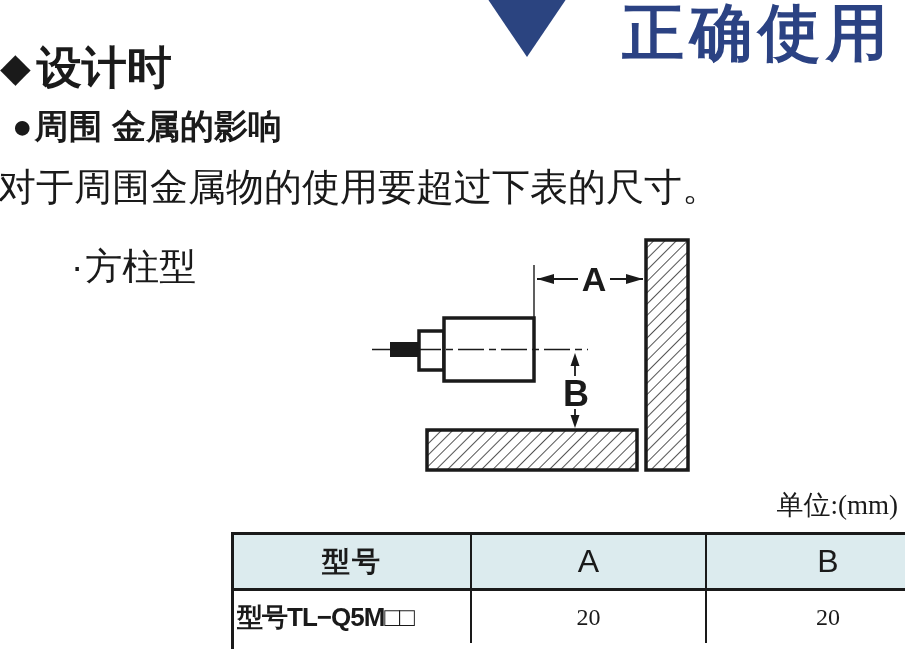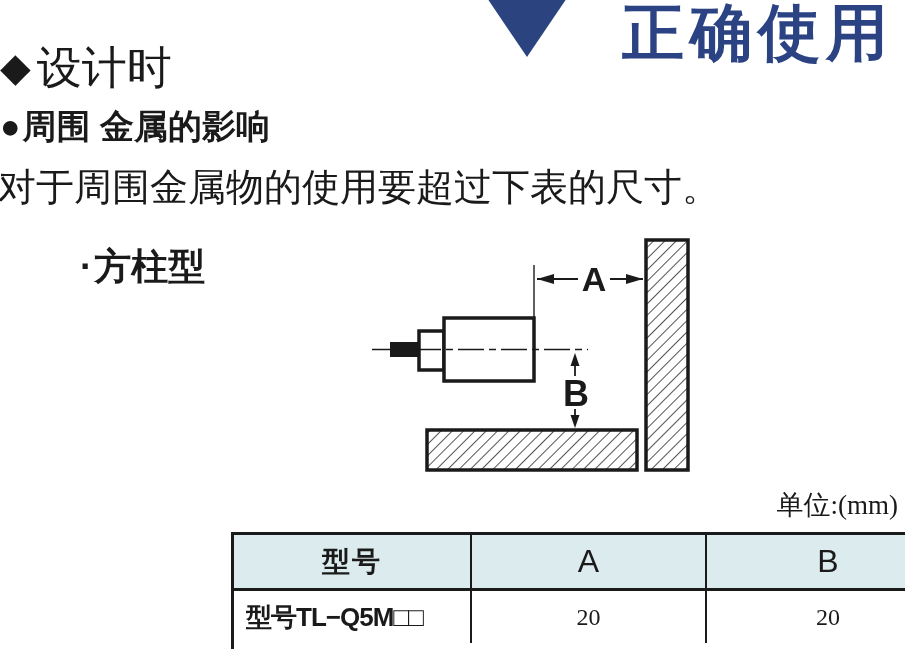--- a/index.html
+++ b/index.html
@@ -17,36 +17,36 @@
     background:#2b4480;
   }
   .banner-title {
     position:absolute; left:622px; top:-9px;
     font-size:62px; font-weight:700; letter-spacing:6px;
     color:#2b4283; white-space:nowrap;
   }
   
   .h-design {
     position:absolute; left:0; top:38px;
-    font-size:45px; font-weight:400; white-space:nowrap;
+    font-size:45px; font-weight:700; white-space:nowrap;
   }
   .h-design .bullet { font-size:40px; vertical-align:2px; margin-right:6px; }
   .h-metal {
-    position:absolute; left:0; top:104px;
+    position:absolute; left:12px; top:104px;
     font-size:34px; font-weight:700; white-space:nowrap;
   }
   .h-metal .bullet { margin-right:2px; }
   .body-text {
     position:absolute; left:-2px; top:162px;
     font-family:"Liberation Serif","DejaVu Serif",serif;
     font-size:38px; font-weight:400; letter-spacing:0px; white-space:nowrap;
   }
   .subtype {
-    position:absolute; left:80px; top:242px;
-    font-size:37px; font-weight:700; white-space:nowrap;
+    position:absolute; left:71px; top:242px;
+    font-size:37px; font-weight:400; white-space:nowrap;
   }
   .subtype .bullet { margin-right:2px; }
   
   .diagram { position:absolute; left:360px; top:230px; }
   
   .table-title {
     position:absolute; left:183px; top:490px;
     font-size:26px; font-weight:700; letter-spacing:-1px; white-space:nowrap;
   }
   .unit-label {
@@ -64,21 +64,21 @@
   }
   .cell {
     display:flex; align-items:center; justify-content:center;
     background:#fff; overflow:hidden;
   }
   .cell.hdr { border-bottom:3px solid #1a1a1a; }
   .cell.v-div { border-right:2px solid #1a1a1a; }
   .cell.model-hdr { font-size:28px; font-weight:600; letter-spacing:2px; }
   .cell.dim-hdr { font-size:32px; font-weight:500; }
   .cell.model-val {
-    justify-content:flex-start; padding-left:12px;
+    justify-content:flex-start; padding-left:3px;
     font-size:26px; font-weight:700; letter-spacing:-1px; white-space:nowrap;
   }
   .cell.num-val {
     font-family:"Liberation Serif","DejaVu Serif",serif;
     font-size:24px;
   }
 </style>
 </head>
 <body>
 

